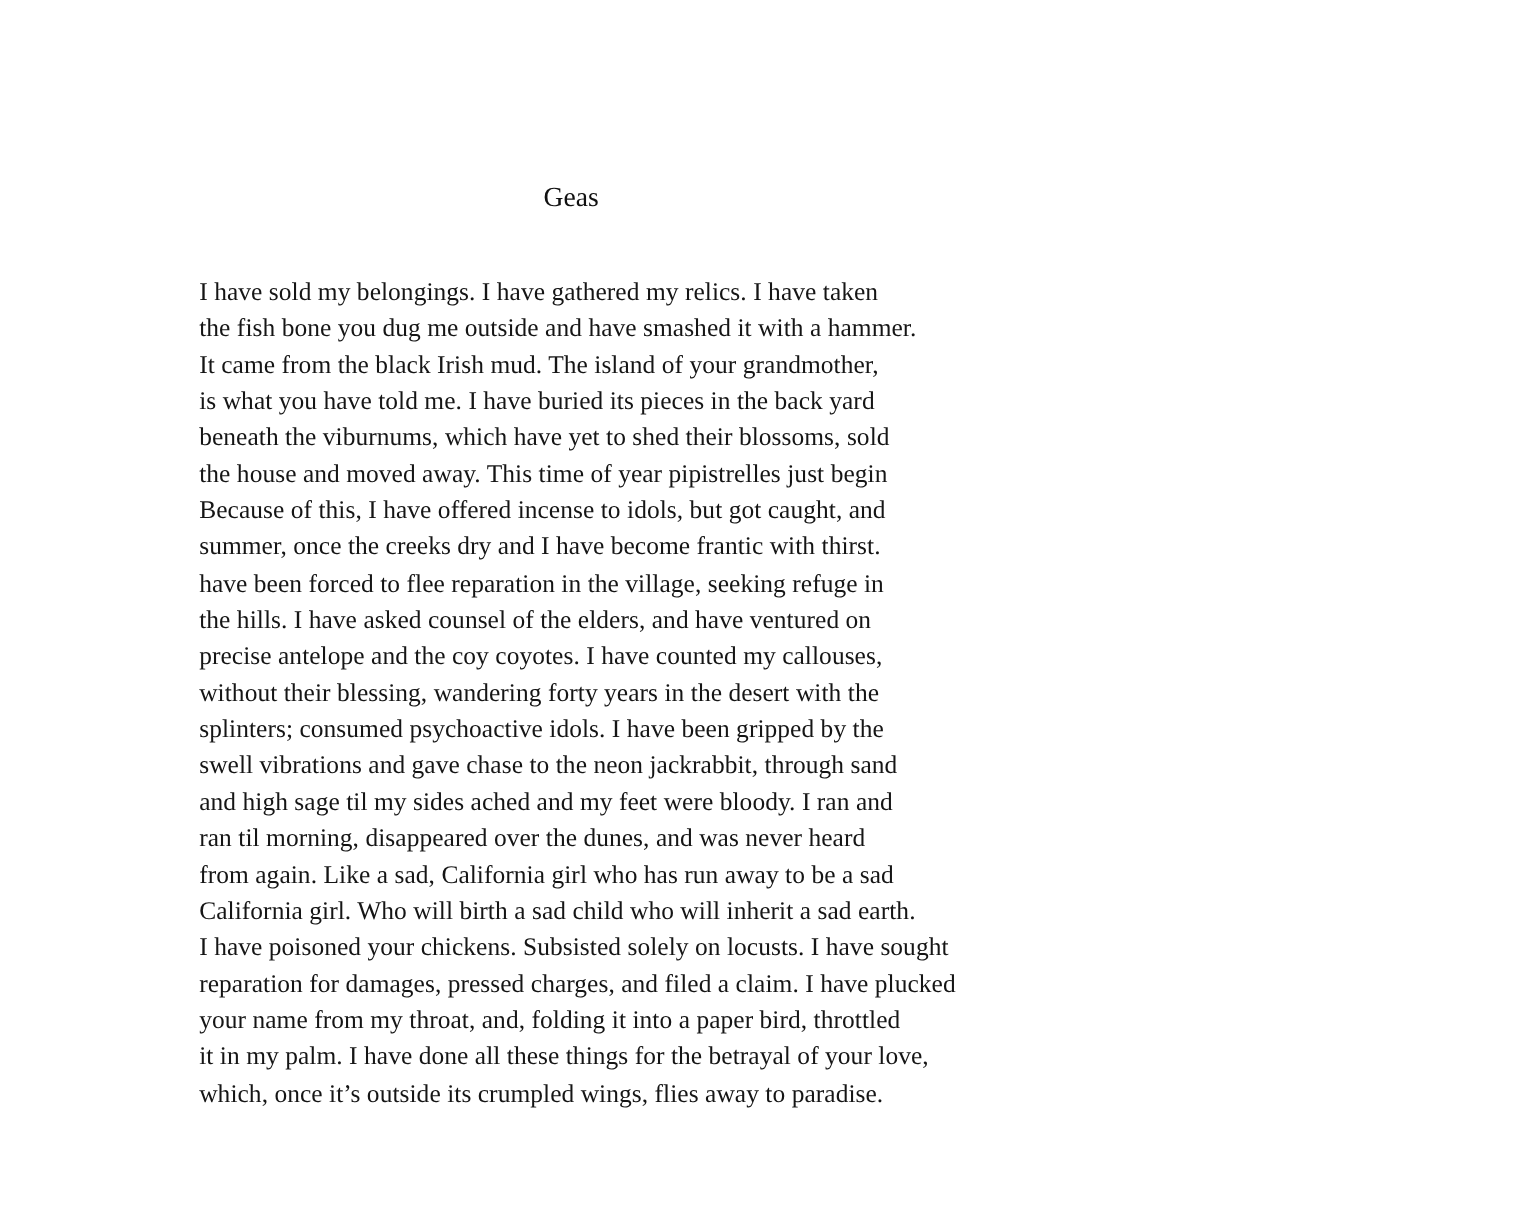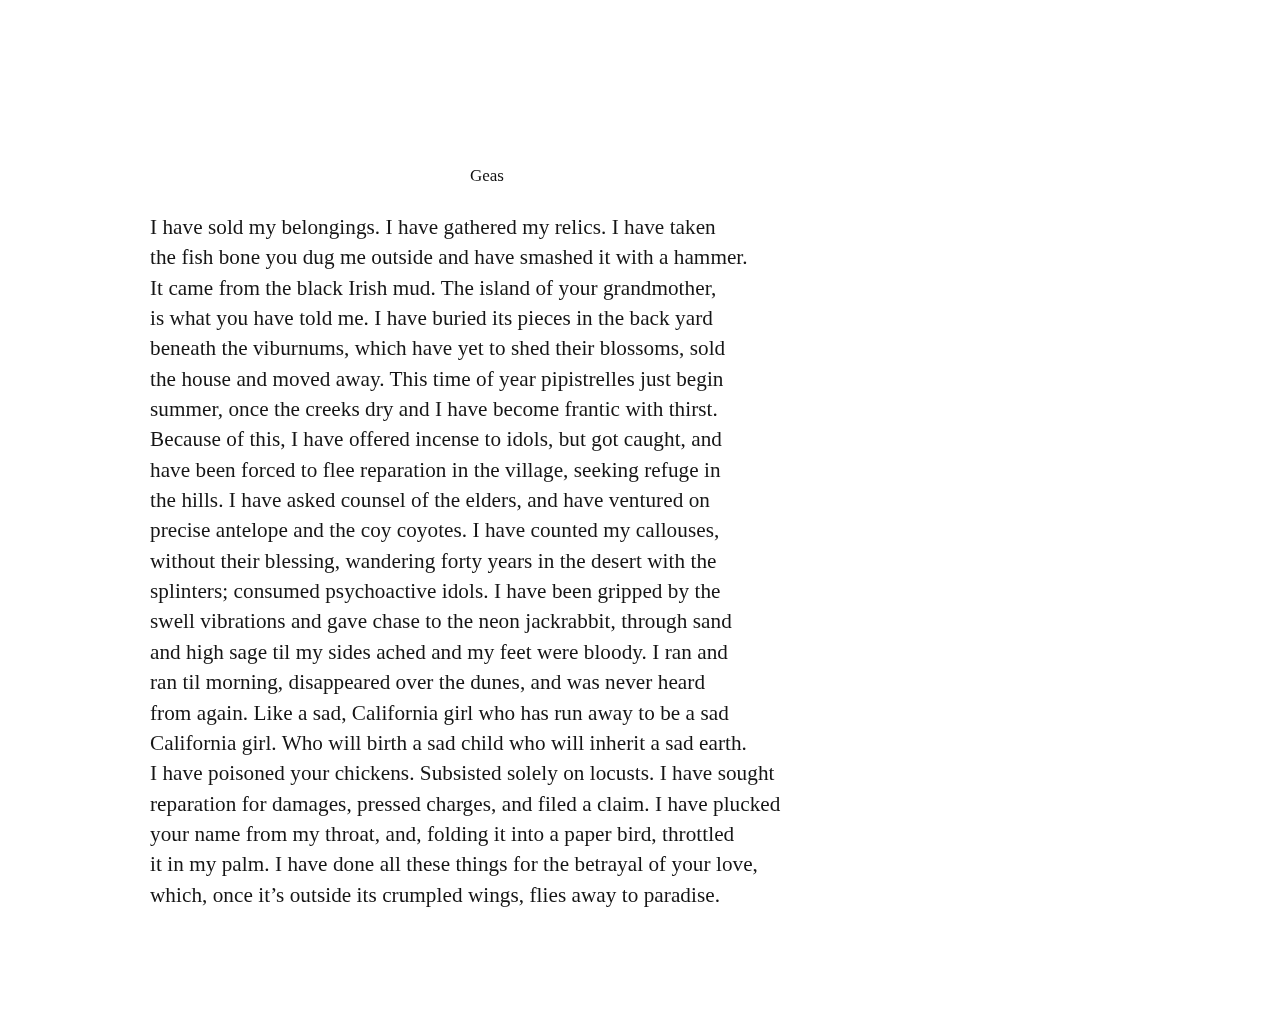--- a/index.html
+++ b/index.html
@@ -22,32 +22,32 @@
       width: 1274px;
       height: 1018px;
       background: #ffffff;
     }
     .title {
       position: absolute;
       left: 376px;
       width: 200px;
       top: 150px;
       text-align: center;
-      font-size: 17px;
+      font-size: 23px;
       line-height: 30px;
       color: #111111;
-      margin: 11px;
+      margin: 0;
       font-weight: normal;
     }
     .poem {
       position: absolute;
       left: 150px;
       top: 212px;
       width: 760px;
-      margin: 0;
+      margin: 16px;
       padding: 0;
       list-style: none;
     }
     .poem-line {
       display: block;
       font-size: 21.2px;
       line-height: 30.35px;
       height: 30.35px;
       white-space: nowrap;
       letter-spacing: 0.05px;
@@ -59,22 +59,22 @@
 
 <div class="page">
   <h1 class="title">Geas</h1>
   <div class="poem">
     <span class="poem-line">I have sold my belongings. I have gathered my relics. I have taken</span>
     <span class="poem-line">the fish bone you dug me outside and have smashed it with a hammer.</span>
     <span class="poem-line">It came from the black Irish mud. The island of your grandmother,</span>
     <span class="poem-line">is what you have told me. I have buried its pieces in the back yard</span>
     <span class="poem-line">beneath the viburnums, which have yet to shed their blossoms, sold</span>
     <span class="poem-line">the house and moved away. This time of year pipistrelles just begin</span>
+    <span class="poem-line">Because of this, I have offered incense to idols, but got caught, and</span>
     <span class="poem-line">summer, once the creeks dry and I have become frantic with thirst.</span>
-    <span class="poem-line">Because of this, I have offered incense to idols, but got caught, and</span>
     <span class="poem-line">have been forced to flee reparation in the village, seeking refuge in</span>
     <span class="poem-line">the hills. I have asked counsel of the elders, and have ventured on</span>
     <span class="poem-line">precise antelope and the coy coyotes. I have counted my callouses,</span>
     <span class="poem-line">without their blessing, wandering forty years in the desert with the</span>
     <span class="poem-line">splinters; consumed psychoactive idols. I have been gripped by the</span>
     <span class="poem-line">swell vibrations and gave chase to the neon jackrabbit, through sand</span>
     <span class="poem-line">and high sage til my sides ached and my feet were bloody. I ran and</span>
     <span class="poem-line">ran til morning, disappeared over the dunes, and was never heard</span>
     <span class="poem-line">from again. Like a sad, California girl who has run away to be a sad</span>
     <span class="poem-line">California girl. Who will birth a sad child who will inherit a sad earth.</span>

